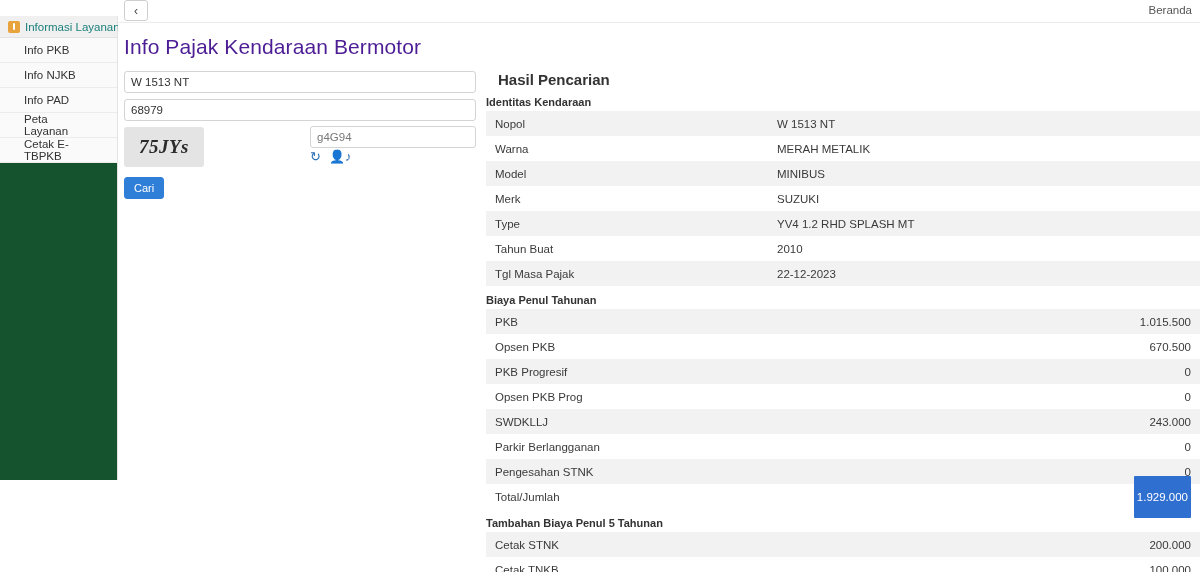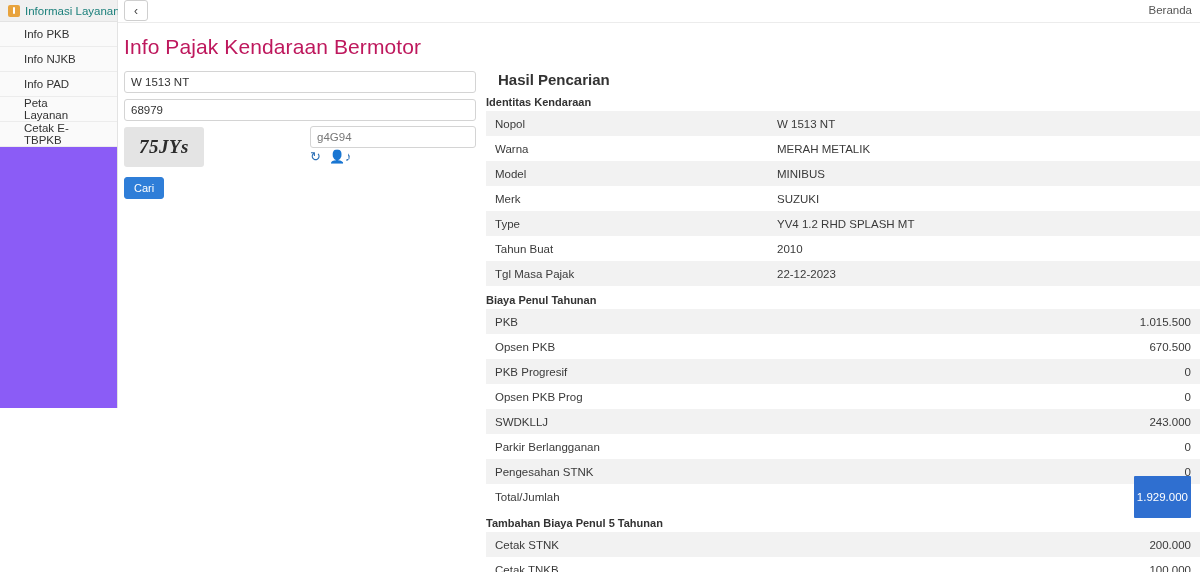--- a/index.html
+++ b/index.html
@@ -13,23 +13,23 @@
     color: #2b2b2b;
   }
   #app {
     position: relative;
     width: 1200px; height: 572px;
   }
 
   
   .sidebar {
     position: absolute;
-    left: 0; top: 0;
-    width: 118px; height: 408px;
-    background: #8b5cf6;
+    left: 0; top: 16px;
+    width: 118px; height: 464px;
+    background: #14532d;
     border-right: 1px solid #e3e3e3;
   }
   .sidebar-brand {
     height: 22px;
     display: flex;
     align-items: center;
     gap: 5px;
     padding: 0 8px;
     background: #f0f0f0;
     border-bottom: 1px solid #e3e3e3;
@@ -104,21 +104,21 @@
     left: 118px; top: 23px;
     width: 1082px; height: 549px;
     background: #ffffff;
     overflow: hidden;
   }
   .page-title {
     position: absolute;
     left: 6px; top: 12px;
     font-size: 21px;
     font-weight: 400;
-    color: #be185d;
+    color: #4c1d95;
     letter-spacing: 0.1px;
   }
 
   
   .form-col {
     position: absolute;
     left: 6px; top: 48px;
     width: 360px;
   }
   .txt-input {

